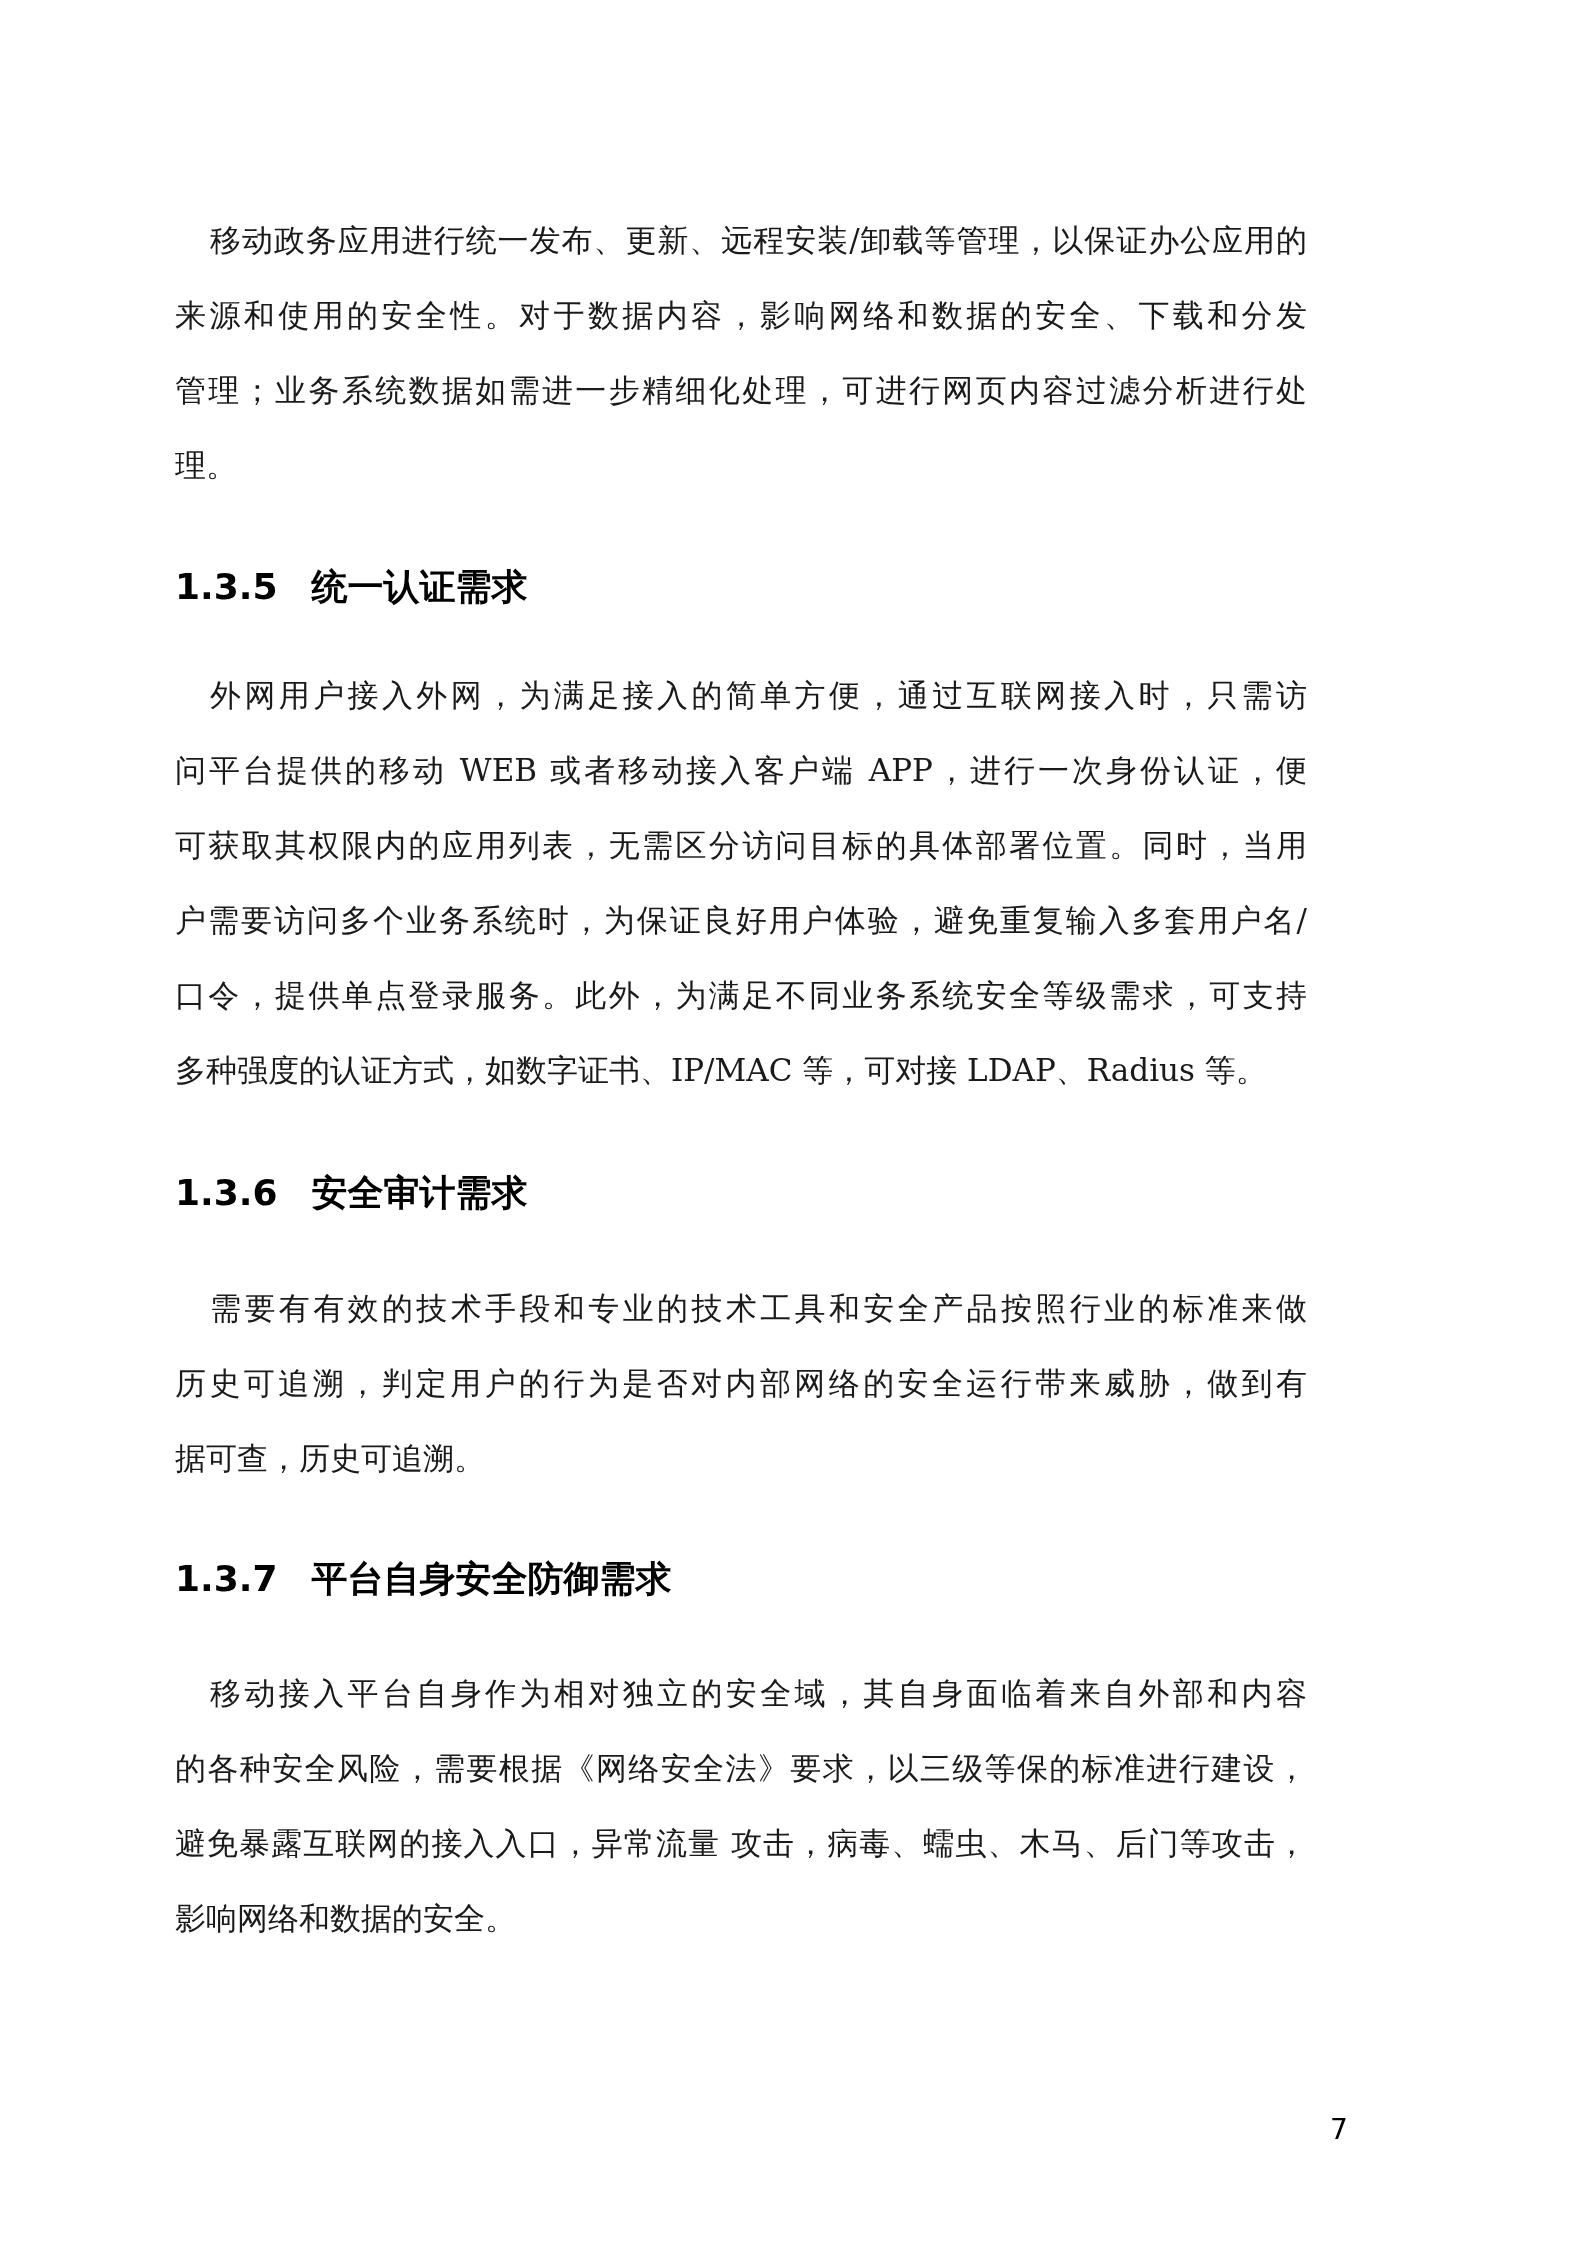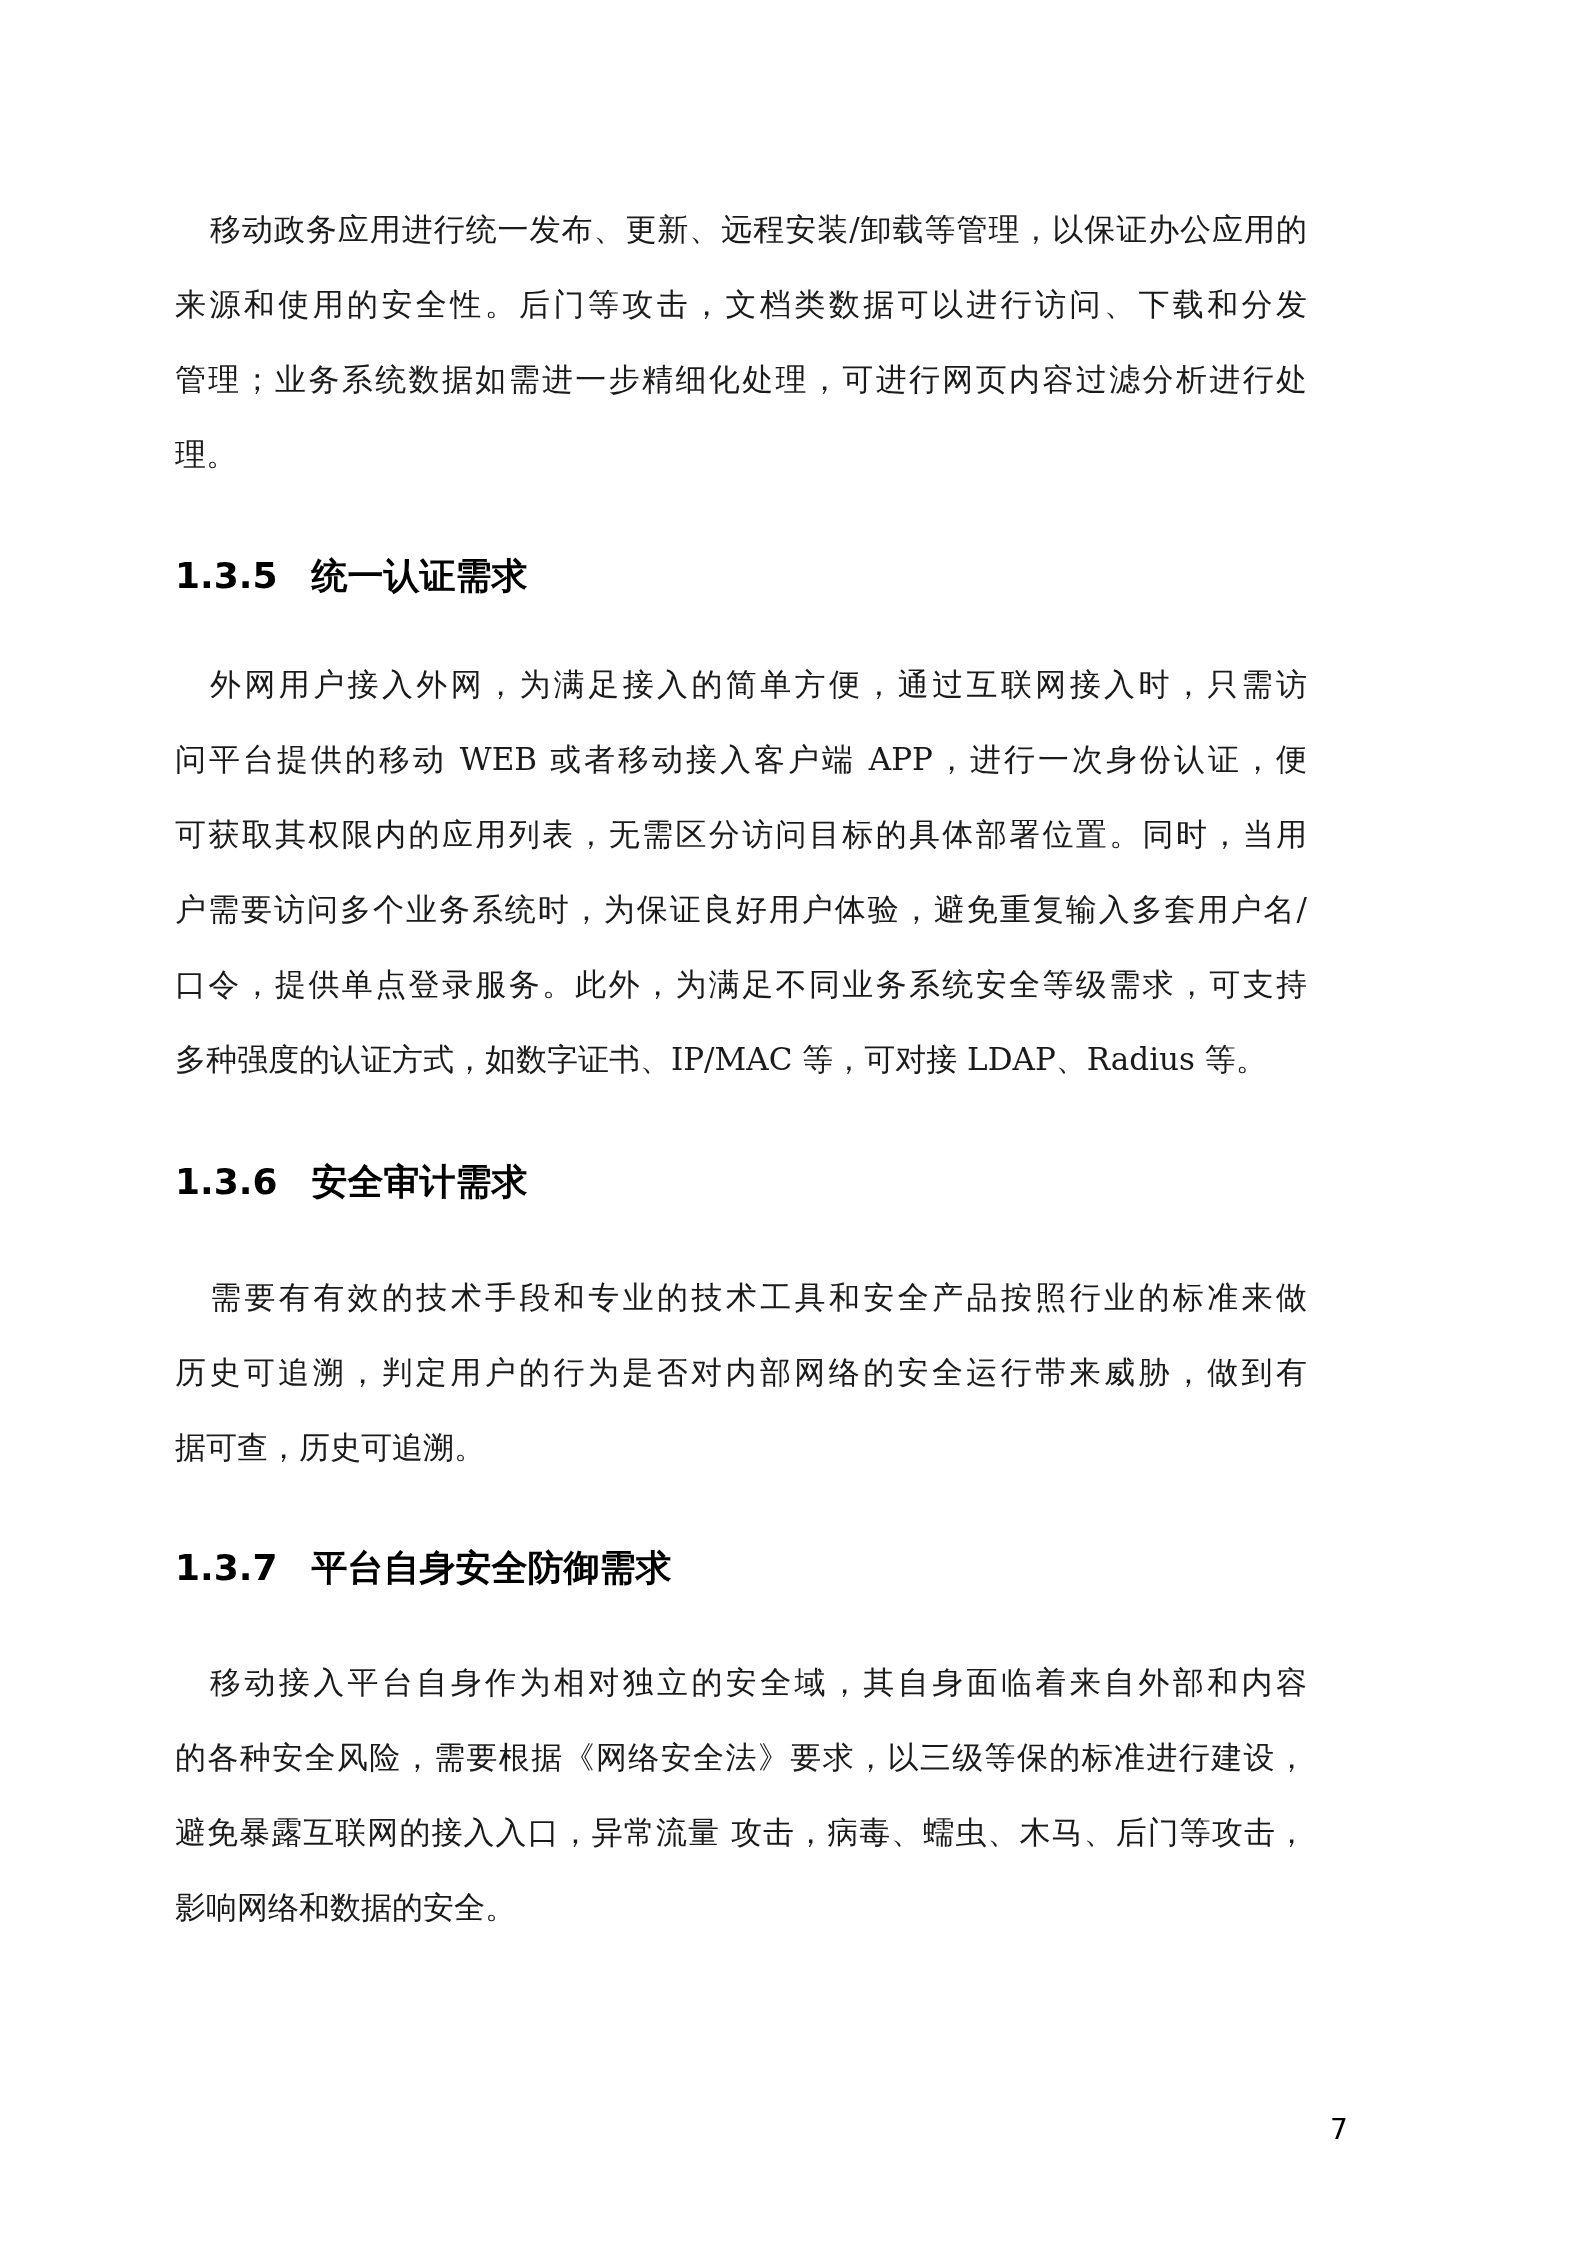--- a/index.html
+++ b/index.html
@@ -11,21 +11,21 @@
     position: relative;
     width: 1587px;
     height: 2245px;
     background: #ffffff;
     overflow: hidden;
     color: #1a1a1a;
   }
   .content {
     position: absolute;
     left: 175px;
-    top: 192px;
+    top: 203px;
     width: 1132px;
   }
   .para {
     margin: 0;
     padding: 0;
   }
   .ln {
     font-family: "DejaVu Serif", "Liberation Serif", serif;
     font-size: 31px;
     height: 75px;
@@ -69,21 +69,21 @@
   }
 </style>
 </head>
 <body>
 
 <div class="page">
   <div class="content">
 
     <div class="para">
       <div class="ln ln-first">移动政务应用进行统一发布、更新、远程安装/卸载等管理，以保证办公应用的</div>
-      <div class="ln">来源和使用的安全性。后门等攻击，文档类数据可以进行访问、下载和分发</div>
+      <div class="ln">来源和使用的安全性。对于数据内容，影响网络和数据的安全、下载和分发</div>
       <div class="ln">管理；业务系统数据如需进一步精细化处理，可进行网页内容过滤分析进行处</div>
       <div class="ln ln-last">理。</div>
     </div>
 
     <h2 class="heading h-135">
       <span class="h-num">1.3.5</span><span class="h-title">统一认证需求</span>
     </h2>
 
     <div class="para">
       <div class="ln ln-first">外网用户接入外网，为满足接入的简单方便，通过互联网接入时，只需访</div>

